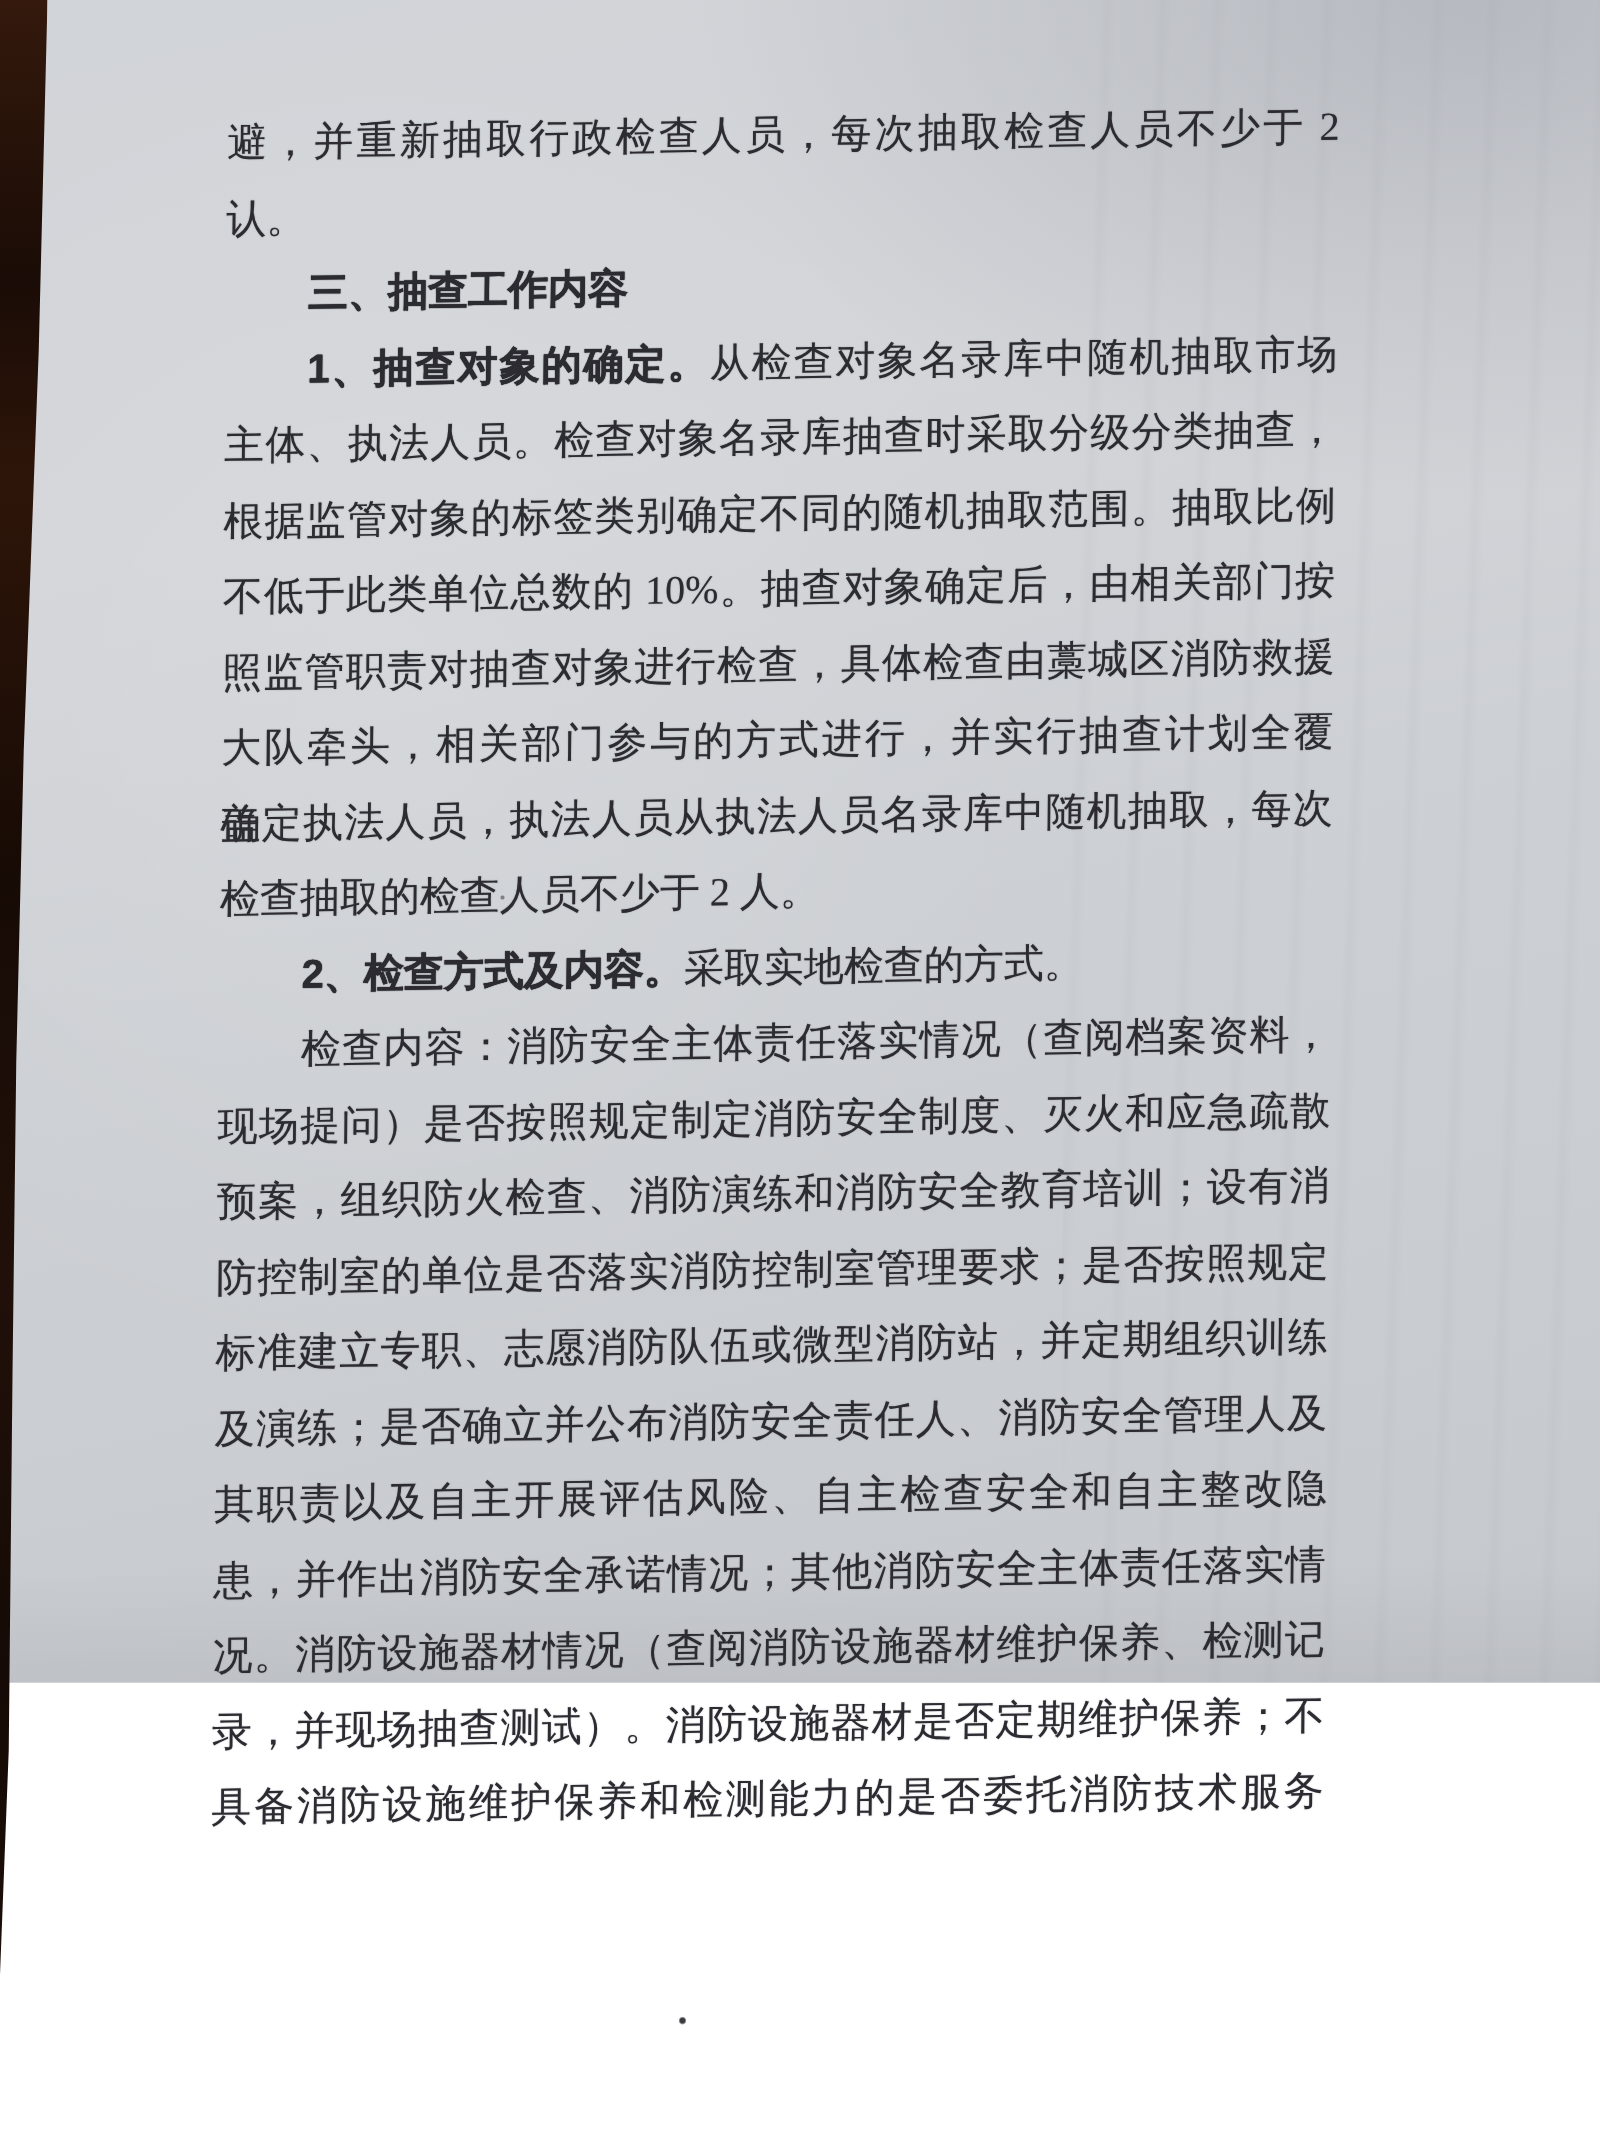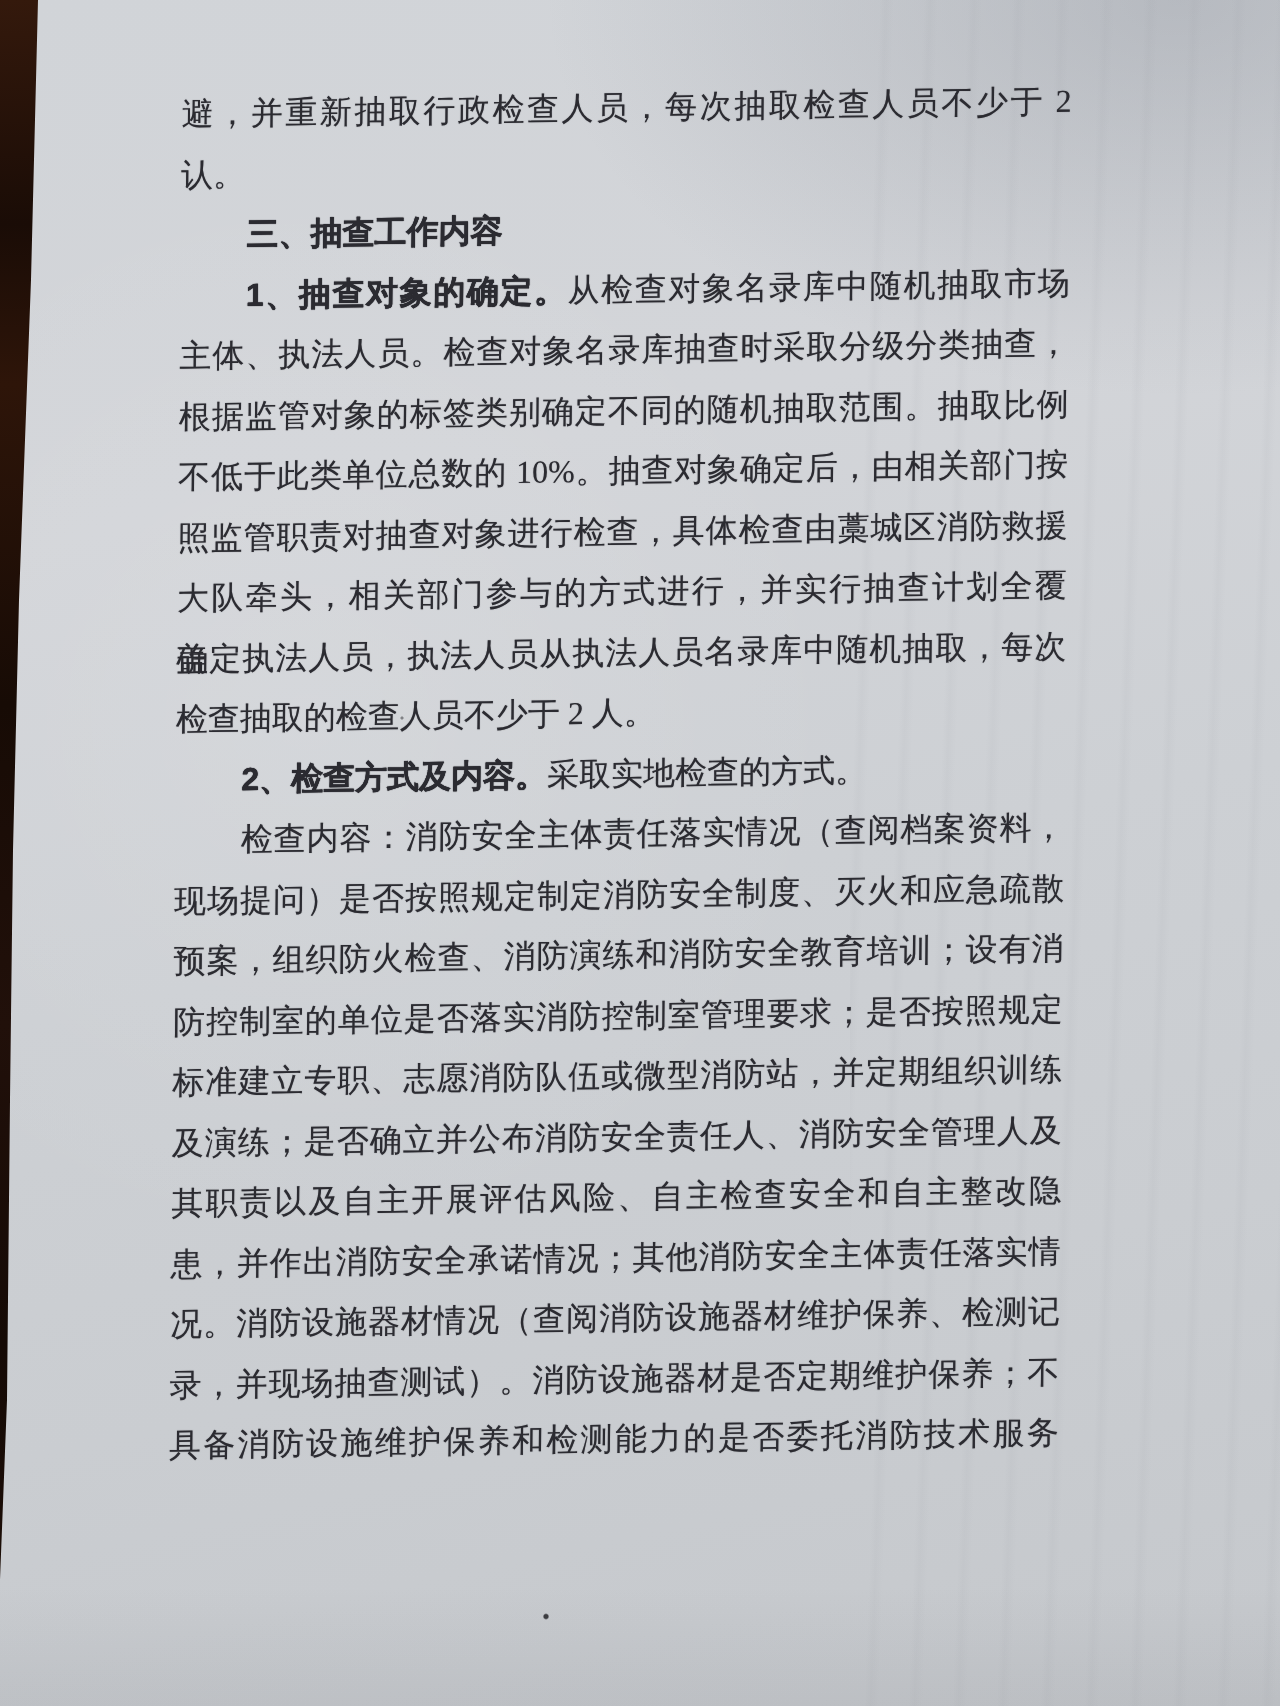--- a/index.html
+++ b/index.html
@@ -7,21 +7,21 @@
     --paper-color:#ced1d5;
     --desk-color:#1c0e08;
     --ink-color:#2b2b31;
   }
   html,body{margin:0;padding:0;}
   body{
     width:1280px;height:1706px;overflow:hidden;
     font-family:"Liberation Serif","DejaVu Serif",serif;
   }
   .photo{
-    position:relative;width:1280px;height:1706px;
+    position:relative;width:1280px;height:1346px;
     background:
       radial-gradient(1150px 720px at 92% 0%, rgba(118,124,135,0.30), rgba(118,124,135,0) 55%),
       radial-gradient(900px 900px at 24% 42%, rgba(255,255,255,0.10), rgba(255,255,255,0) 62%),
       linear-gradient(0deg, rgba(118,120,126,0.12), rgba(118,120,126,0) 7%),
       linear-gradient(168deg, #d1d4d8 0%, #d3d5d9 28%, #cdd0d4 52%, #cacdd1 74%, #c5c8cc 100%);
     background-color:var(--paper-color);
   }
   .streaks{
     position:absolute;top:0;right:0;width:430px;height:100%;
     background:repeating-linear-gradient(92deg,

